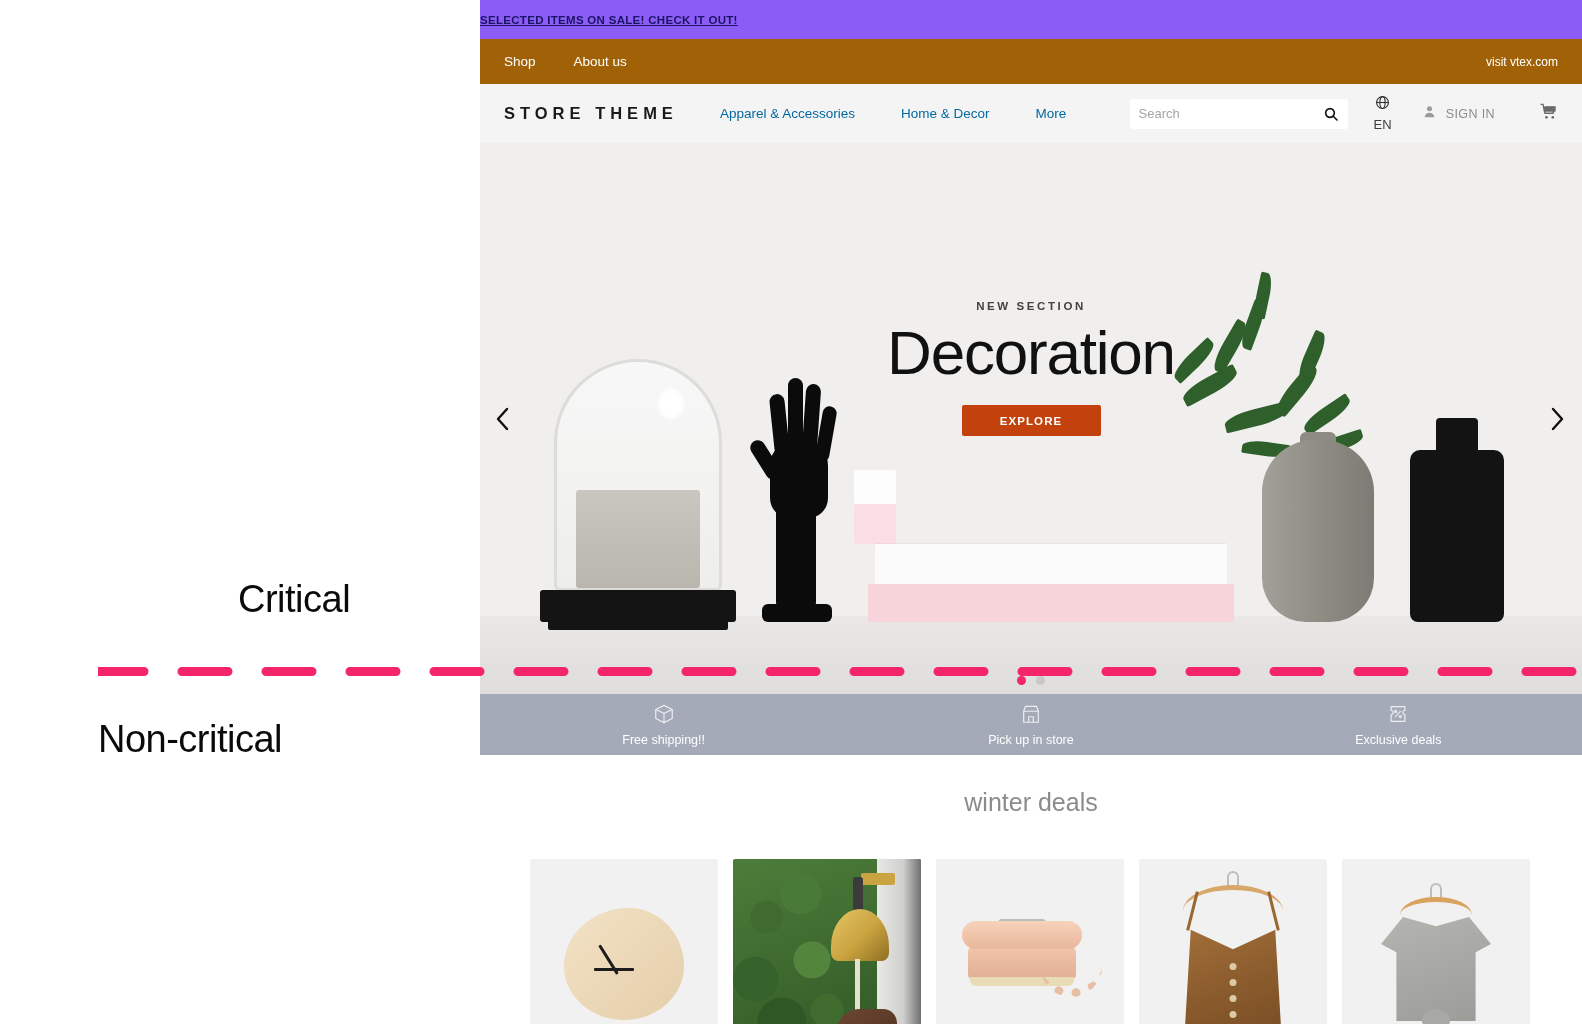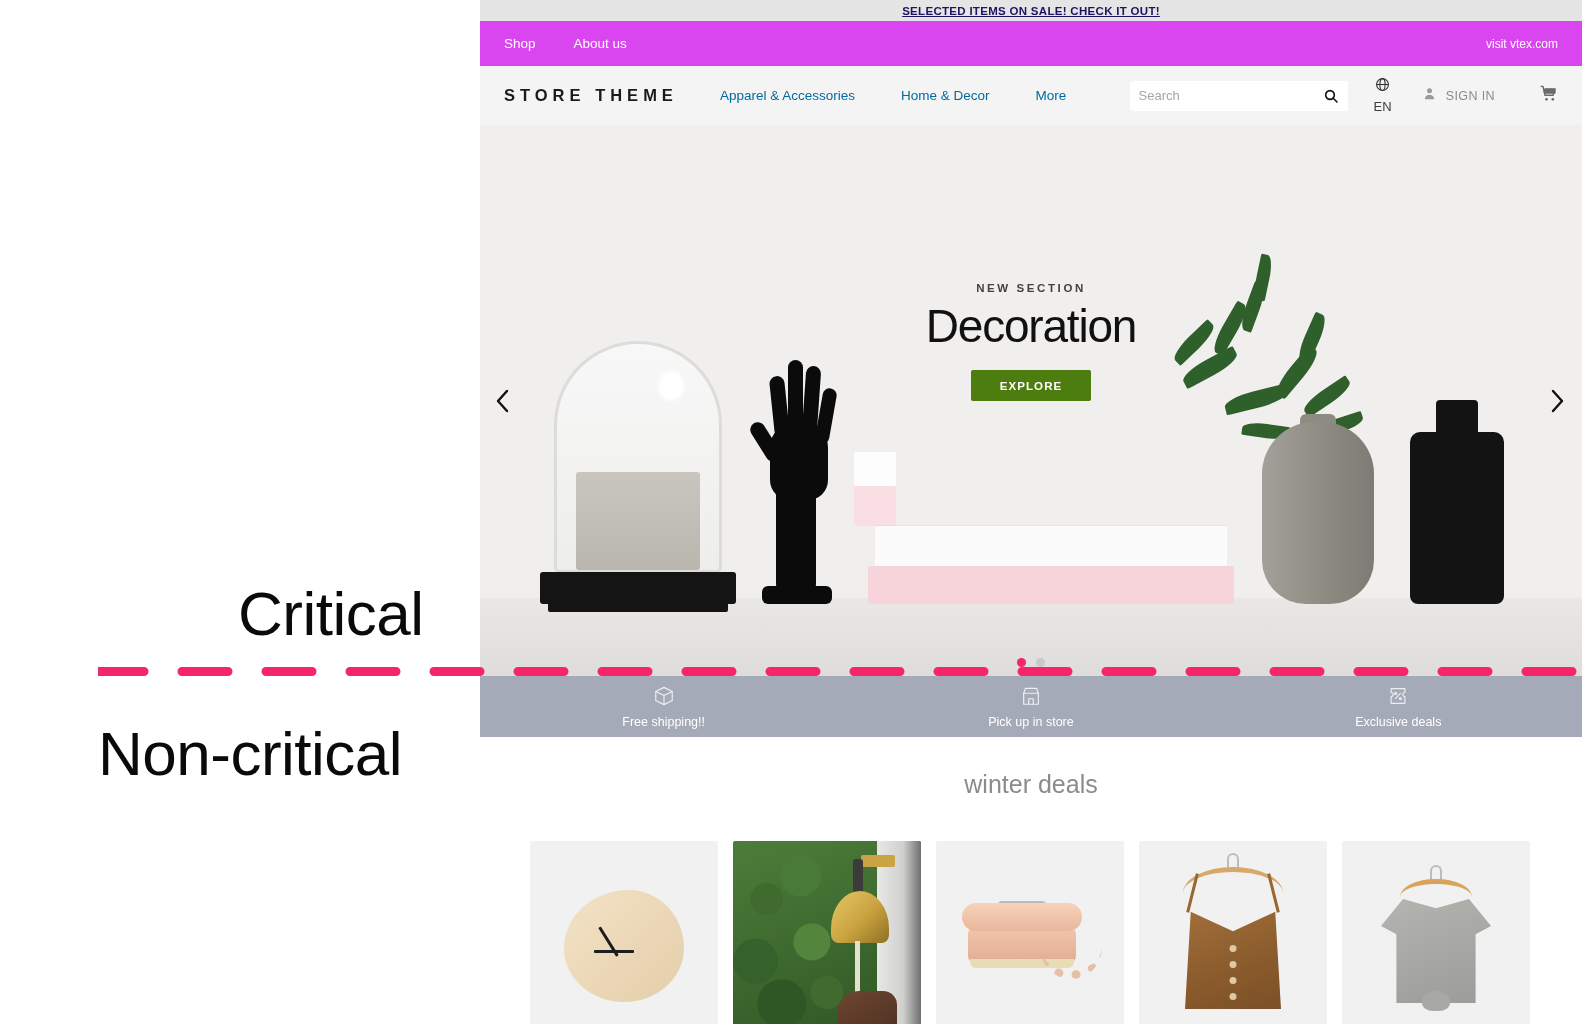--- a/index.html
+++ b/index.html
@@ -9,21 +9,21 @@
     font-family:"Liberation Sans", sans-serif;
     overflow:hidden;
   }
   #root { position:relative; width:1582px; height:1024px; background:#fff; }
 
   
   .annotations { position:absolute; left:0; top:0; width:480px; height:1024px; background:#fff; }
   .anno-label {
     position:absolute;
     color:#0a0a0a;
-    font-size:62px;
+    font-size:38px;
     letter-spacing:-0.5px;
     white-space:nowrap;
     font-weight:400;
   }
   #anno-critical { left:238px; top:578px; }
   #anno-noncritical { left:98px; top:718px; }
 
   
   .divider {
     position:absolute;
@@ -32,31 +32,31 @@
     z-index:40;
     pointer-events:none;
   }
   .divider svg { display:block; width:100%; height:100%; }
 
   
   .site { position:absolute; left:480px; top:0; width:1102px; height:1024px; background:#fff; overflow:hidden; }
 
   
   .promo-bar {
-    height:21px; background:#e5e5e5;
-    display:flex; align-items:center; justify-content:center;
+    height:39px; background:#8b5cf6;
+    display:flex; align-items:center; justify-content:flex-start;
   }
   .promo-link {
     color:#1b1464; font-size:11.5px; font-weight:bold;
     letter-spacing:0.3px; text-decoration:underline; cursor:pointer;
   }
 
   
   .navy-bar {
-    height:45px; background:#d946ef;
+    height:45px; background:#a16207;
     display:flex; align-items:center; padding:0 24px;
   }
   .navy-left { display:flex; gap:38px; }
   .navy-link { color:#fff; font-size:13.5px; cursor:pointer; }
   .navy-right { margin-left:auto; color:#fff; font-size:12px; cursor:pointer; }
 
   
   .header {
     height:59px; background:#f4f4f4;
     display:flex; align-items:center; padding:0 24px;
@@ -182,26 +182,26 @@
     position:absolute; left:0; right:0; top:123px;
     display:flex; flex-direction:column; align-items:center;
     z-index:5;
   }
   .eyebrow {
     color:#45413e; font-size:11.5px; font-weight:bold;
     letter-spacing:2.6px;
     margin-top:34px;
   }
   .hero-title {
-    color:#111; font-size:46px; font-weight:400;
+    color:#111; font-size:62px; font-weight:400;
     letter-spacing:-1.2px; margin-top:8px; line-height:1.05;
   }
   .explore-btn {
-    margin-top:20px; width:120px; height:31px;
-    background:#4d7c0f; color:#fff; border:0; border-radius:2px;
+    margin-top:20px; width:139px; height:31px;
+    background:#c2410c; color:#fff; border:0; border-radius:2px;
     font-size:11.5px; font-weight:bold; letter-spacing:1.1px;
     font-family:"Liberation Sans", sans-serif; cursor:pointer;
   }
   .arrow {
     position:absolute; top:50%; transform:translateY(-50%);
     width:34px; height:34px; display:flex; align-items:center; justify-content:center;
     cursor:pointer; z-index:6; color:#101010;
   }
   .arrow-left { left:6px; }
   .arrow-right { right:8px; }

